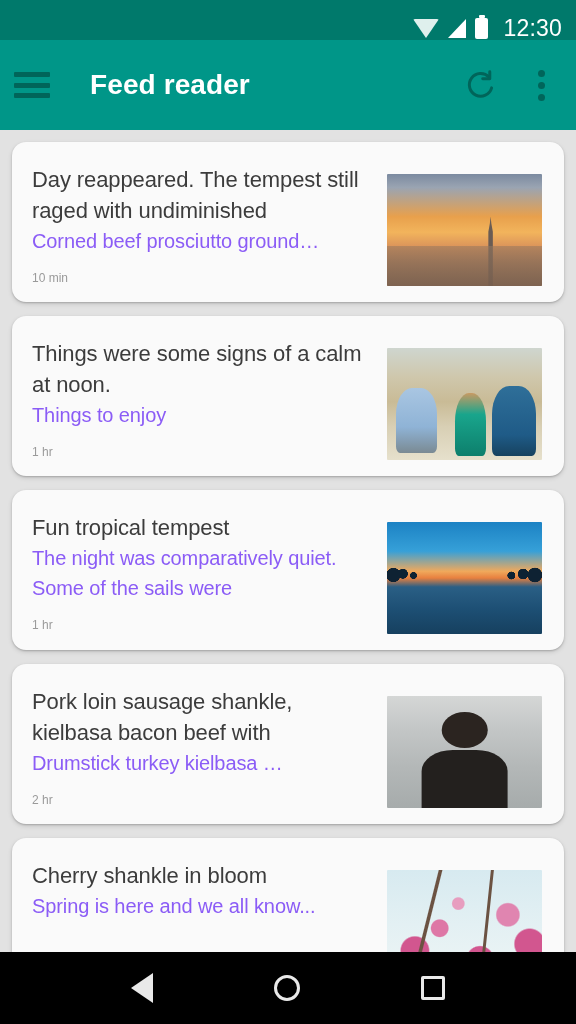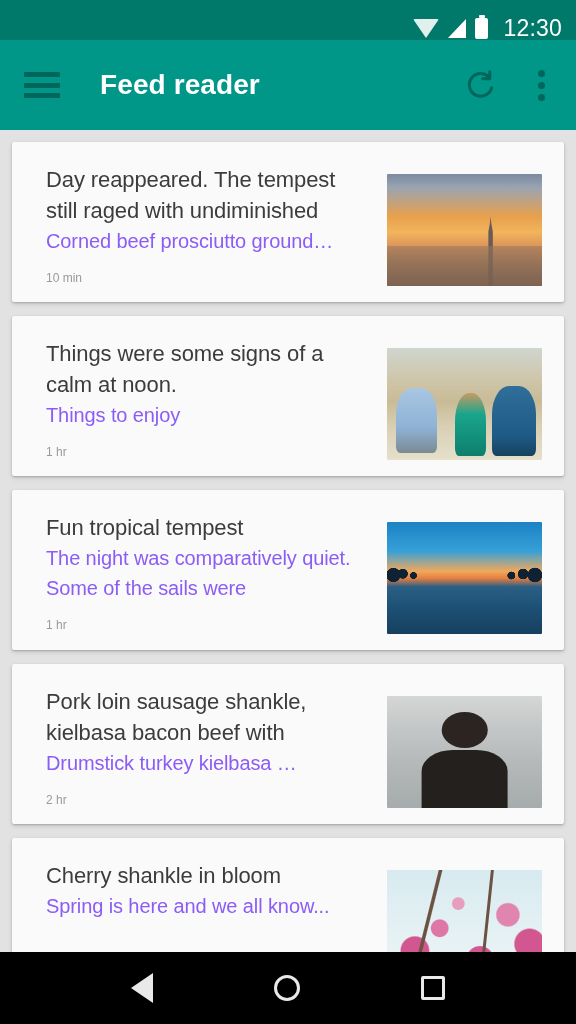--- a/index.html
+++ b/index.html
@@ -32,21 +32,21 @@
   .battery-icon:before { content:""; position:absolute; top:-3px; left:3.5px;
                          width:6px; height:3px; background:#ffffff; border-radius:1px; }
   .status-time { color:#ffffff; font-size:23px; letter-spacing:.2px;
                  margin-left:6px; line-height:1; }
 
   
   .app-bar {
     position:absolute; top:40px; left:0; right:0; height:90px;
     background:#009688;
     display:flex; align-items:center;
-    padding:0 20px 0 24px;
+    padding:0 20px 0 14px;
   }
   .hamburger-icon { width:36px; height:26px; display:flex; flex-direction:column;
                     justify-content:space-between; cursor:pointer; }
   .hamburger-icon span { display:block; height:5px; background:#00655a; border-radius:1px; }
   .app-title { color:#ffffff; font-size:28px; font-weight:bold;
                margin-left:40px; letter-spacing:.1px; flex:1; }
   .bar-action { display:flex; align-items:center; justify-content:center;
                 cursor:pointer; }
   .refresh-icon { width:34px; height:34px; }
   .overflow-icon { width:30px; height:34px; display:flex; flex-direction:column;
@@ -54,22 +54,22 @@
   .overflow-icon i { display:block; width:7px; height:7px; border-radius:50%;
                      background:#00655a; }
 
   
   .feed-list {
     position:absolute; top:130px; left:0; right:0; bottom:72px;
     background:#e2e2e2; overflow:hidden;
     padding:12px 12px 0 12px;
   }
   .feed-card {
-    position:relative; background:#fafafa; border-radius:2px;
-    margin-bottom:14px; padding:22px 22px 16px 34px;
+    position:relative; background:#fafafa; border-radius:14px;
+    margin-bottom:14px; padding:22px 22px 16px 20px;
     box-shadow:0 1px 2px rgba(0,0,0,.20), 0 2px 5px rgba(0,0,0,.12);
     display:flex; align-items:flex-start; gap:16px;
     min-height:150px;
   }
   .card-text { flex:1; min-width:0; }
   .card-title { font-size:22px; line-height:31px; color:#3c3c3c;
                 letter-spacing:-.1px; }
   .card-subtitle { font-size:20px; line-height:30px; color:#8b5cf6;
                    letter-spacing:-.1px; }
   .card-time { font-size:12px; color:#9a9a9a; margin-top:15px; }

